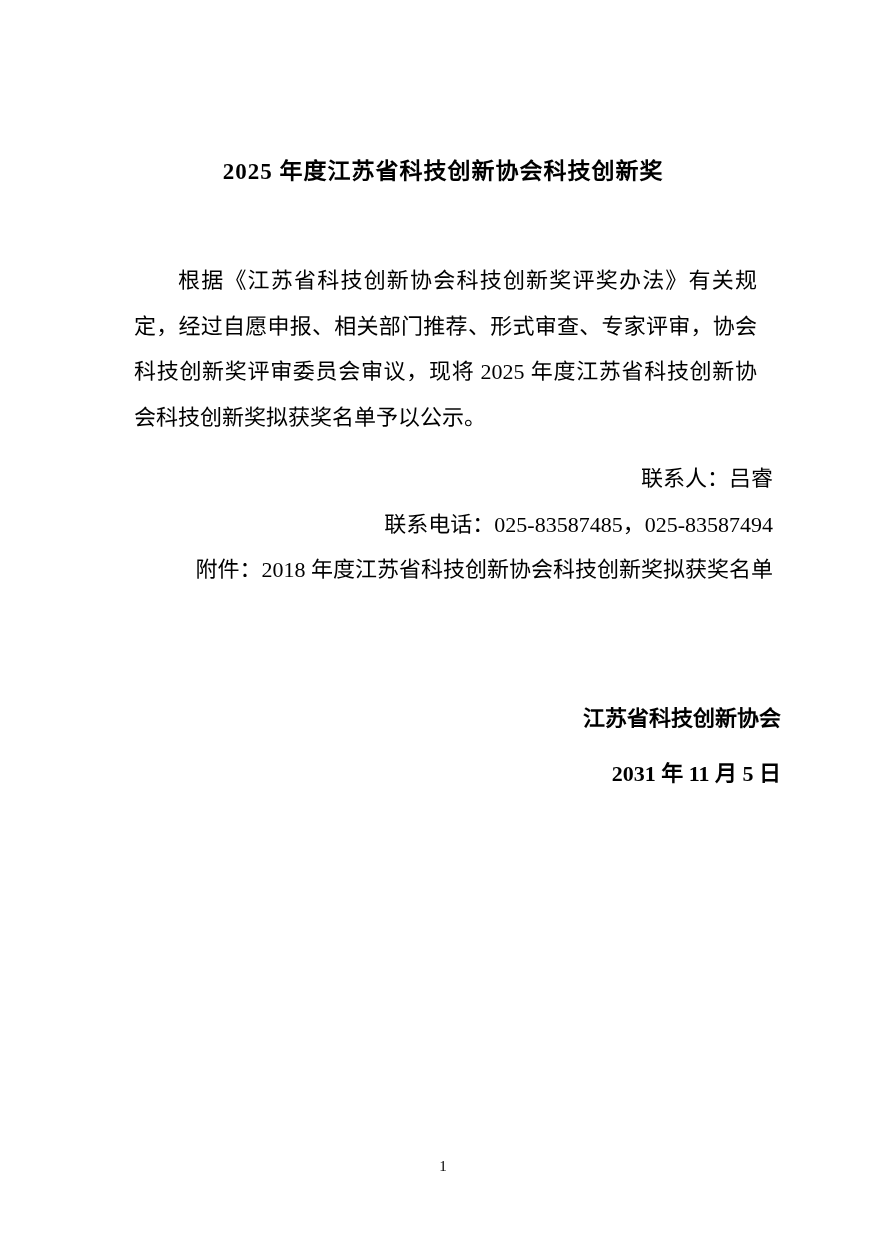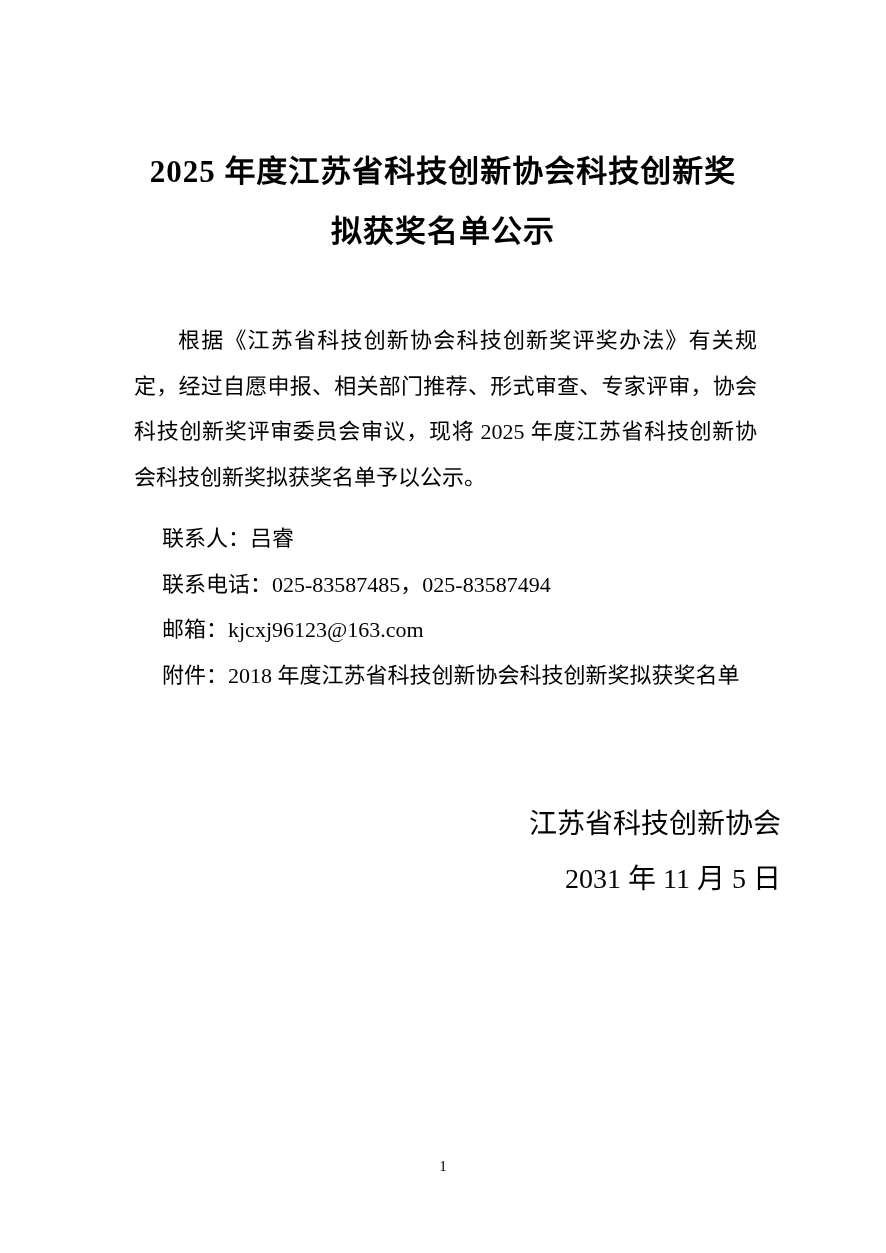--- a/index.html
+++ b/index.html
@@ -13,47 +13,48 @@
     height: 1253px;
     background: #ffffff;
     color: #000000;
     font-family: "Liberation Serif", "DejaVu Serif", serif;
     overflow: hidden;
   }
   .title-block {
     padding-top: 142px;
     text-align: center;
     font-weight: bold;
-    font-size: 31px;
+    font-size: 23px;
     line-height: 60px;
     letter-spacing: 1px;
   }
   .title-line {
     display: block;
   }
   .content {
     margin: 56px 113px 0 118px;
     font-size: 22px;
     line-height: 45.5px;
     text-align: justify;
   }
   .para {
     margin: 16px;
     text-indent: 2em;
   }
   .contact-line {
     margin: 0;
     text-indent: 2em;
-    text-align: left;
+    text-align: right;
   }
   .signature-block {
     margin: 98px -8px 0 0;
     text-align: right;
-    font-size: 28px;
+    font-size: 22px;
     line-height: 55px;
+    font-weight: bold;
   }
   .signature-line {
     display: block;
   }
   .page-footer {
     position: absolute;
     top: 1156px;
     left: 0;
     right: 0;
     text-align: center;
@@ -61,28 +62,26 @@
     line-height: 20px;
   }
 </style>
 </head>
 <body>
 
 <div class="page">
 
   <div class="title-block">
     <span class="title-line">2025 年度江苏省科技创新协会科技创新奖</span>
-    <span class="title-line">拟获奖名单公示</span>
   </div>
 
   <div class="content">
     <p class="para">根据《江苏省科技创新协会科技创新奖评奖办法》有关规定，经过自愿申报、相关部门推荐、形式审查、专家评审，协会科技创新奖评审委员会审议，现将 2025 年度江苏省科技创新协会科技创新奖拟获奖名单予以公示。</p>
     <p class="contact-line">联系人：吕睿</p>
     <p class="contact-line">联系电话：025-83587485，025-83587494</p>
-    <p class="contact-line">邮箱：kjcxj96123@163.com</p>
     <p class="contact-line">附件：2018 年度江苏省科技创新协会科技创新奖拟获奖名单</p>
 
     <div class="signature-block">
       <span class="signature-line">江苏省科技创新协会</span>
       <span class="signature-line">2031 年 11 月 5 日</span>
     </div>
   </div>
 
   <div class="page-footer">
     <span>1</span>

